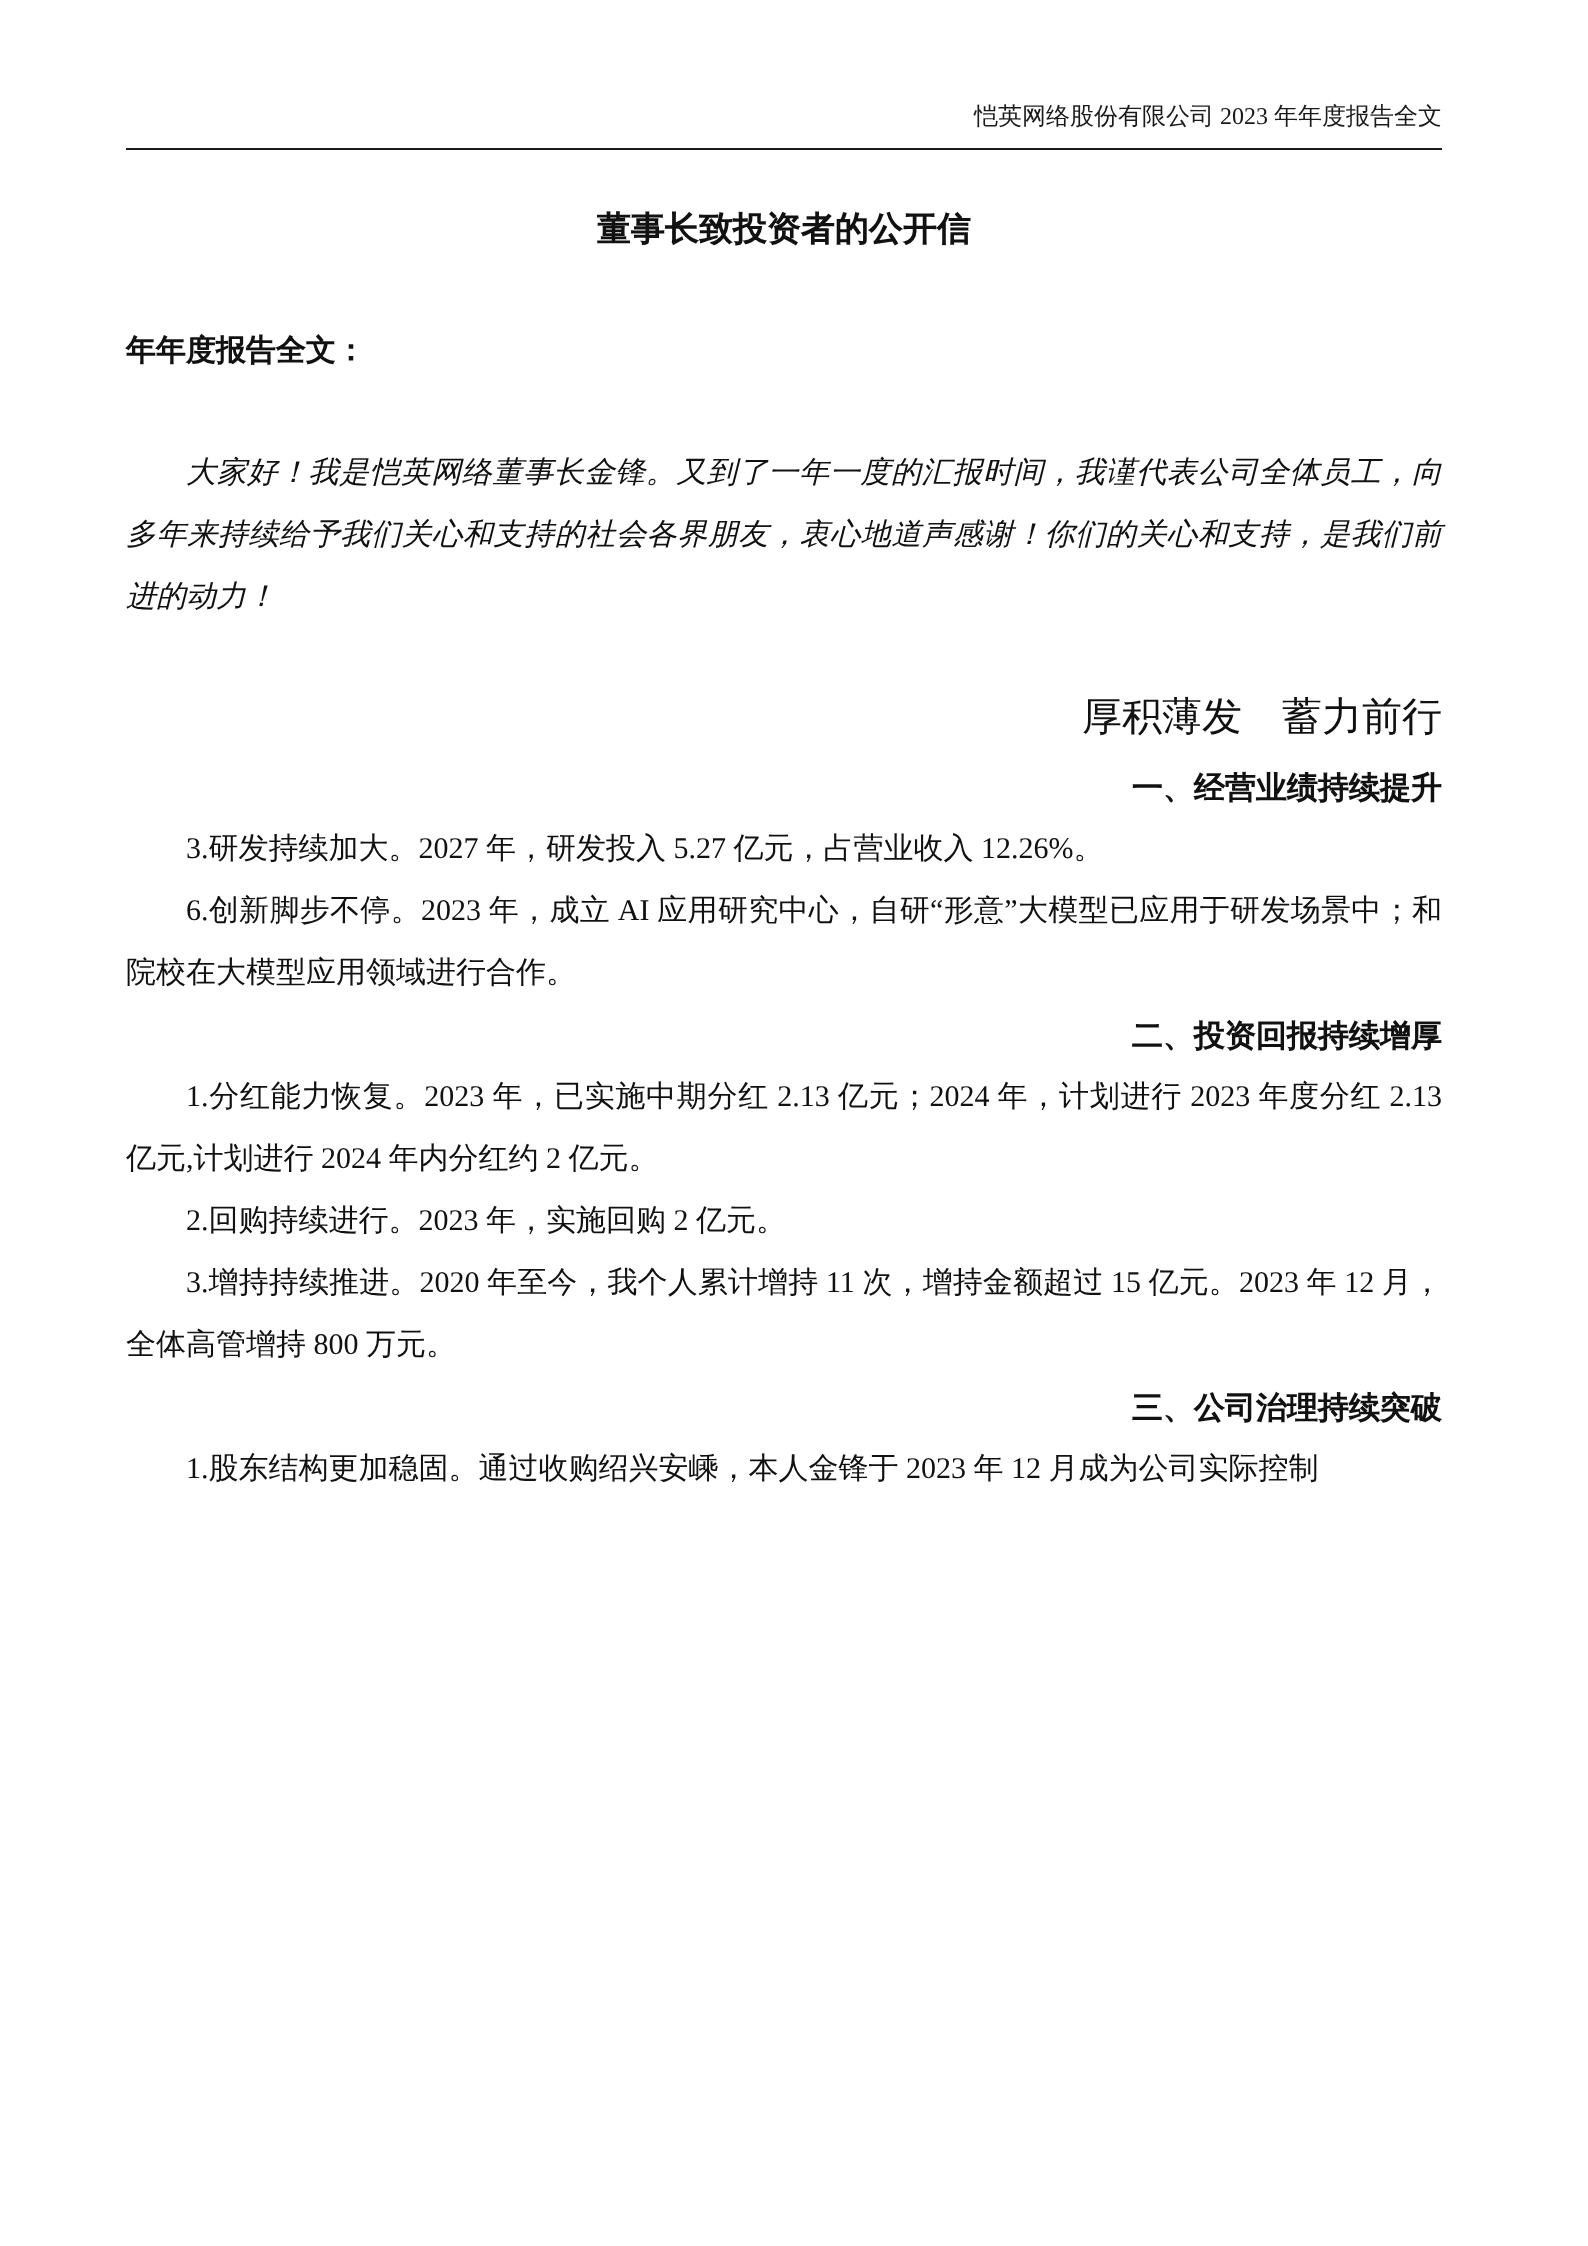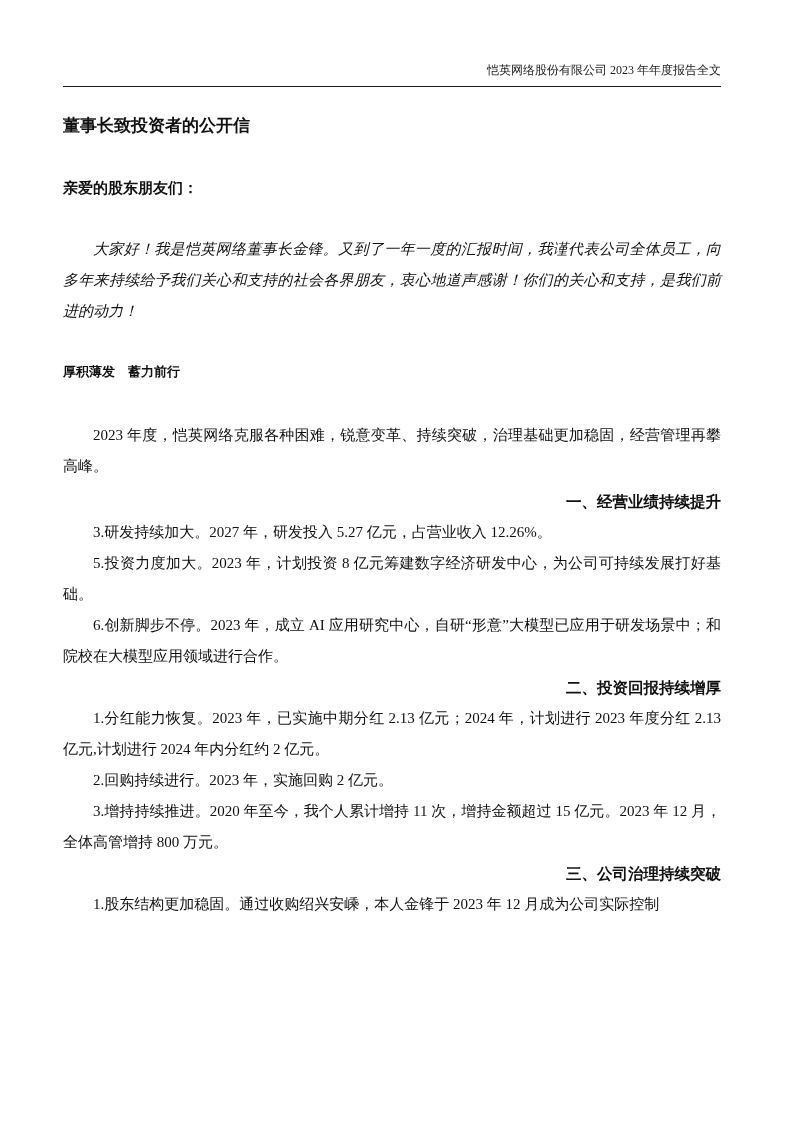--- a/index.html
+++ b/index.html
@@ -4,21 +4,21 @@
 <style>
   html, body {
     margin: 0;
     padding: 0;
     background: #ffffff;
   }
   .page {
     position: relative;
     width: 794px;
     height: 991px;
-    margin: 12px auto;
+    margin: 0 auto;
     background: #ffffff;
     color: #111111;
     font-family: "Liberation Serif", "DejaVu Serif", serif;
     overflow: hidden;
   }
   .header {
     position: absolute;
     left: 63px;
     right: 73px;
     top: 50px;
@@ -33,48 +33,49 @@
     position: absolute;
     left: 63px;
     right: 73px;
     top: 76px;
     font-size: 15px;
     line-height: 31px;
     text-align: justify;
   }
   .title {
     margin: 26px 0 0 0;
-    font-family: Liberation Mono, monospace;
+    font-family: Liberation Sans, sans-serif;
     font-weight: bold;
     font-size: 17px;
     line-height: 26px;
+    text-align: center;
     text-indent: 0;
   }
   .greeting {
     margin: 32px 0 0 0;
     font-family: "Liberation Sans", "DejaVu Sans", sans-serif;
     font-weight: bold;
     font-size: 15px;
     text-indent: 0;
   }
   .para {
     margin: 0;
     text-indent: 2em;
   }
   .intro {
     margin-top: 31px;
     font-style: italic;
   }
   .subtitle {
     margin: 29px 0 0 0;
     font-family: "Liberation Sans", "DejaVu Sans", sans-serif;
-    font-weight: bold;
-    font-size: 13px;
+    font-weight: normal;
+    font-size: 20px;
     line-height: 31px;
-    text-align: left;
+    text-align: right;
     text-indent: 0;
   }
   .overview {
     margin-top: 33px;
   }
   .sections {
     margin-top: 4px;
   }
   .sec-heading {
     margin: 0;
@@ -102,34 +103,32 @@
 <div class="page">
 
   <div class="header">
     <span>恺英网络股份有限公司 2023 年年度报告全文</span>
   </div>
 
   <div class="content">
 
     <h1 class="title">董事长致投资者的公开信</h1>
 
-    <p class="greeting">亲爱的股东朋友们：</p>
+    <p class="greeting">年年度报告全文：</p>
 
     <p class="para intro">大家好！我是恺英网络董事长金锋。又到了一年一度的汇报时间，我谨代表公司全体员工，向多年来持续给予我们关心和支持的社会各界朋友，衷心地道声感谢！你们的关心和支持，是我们前进的动力！</p>
 
     <h2 class="subtitle">厚积薄发　蓄力前行</h2>
 
-    <p class="para overview">2023 年度，恺英网络克服各种困难，锐意变革、持续突破，治理基础更加稳固，经营管理再攀高峰。</p>
 
     <div class="sections">
 
       <section>
         <h3 class="sec-heading">一、经营业绩持续提升</h3>
         <p class="para">3.研发持续加大。2027 年，研发投入 5.27 亿元，占营业收入 12.26%。</p>
-        <p class="para">5.投资力度加大。2023 年，计划投资 8 亿元筹建数字经济研发中心，为公司可持续发展打好基础。</p>
         <p class="para">6.创新脚步不停。2023 年，成立 AI 应用研究中心，自研“形意”大模型已应用于研发场景中；和院校在大模型应用领域进行合作。</p>
       </section>
 
       <section>
         <h3 class="sec-heading">二、投资回报持续增厚</h3>
         <p class="para">1.分红能力恢复。2023 年，已实施中期分红 2.13 亿元；2024 年，计划进行 2023 年度分红 2.13 亿元,计划进行 2024 年内分红约 2 亿元。</p>
         <p class="para">2.回购持续进行。2023 年，实施回购 2 亿元。</p>
         <p class="para">3.增持持续推进。2020 年至今，我个人累计增持 11 次，增持金额超过 15 亿元。2023 年 12 月，全体高管增持 800 万元。</p>
       </section>
 

